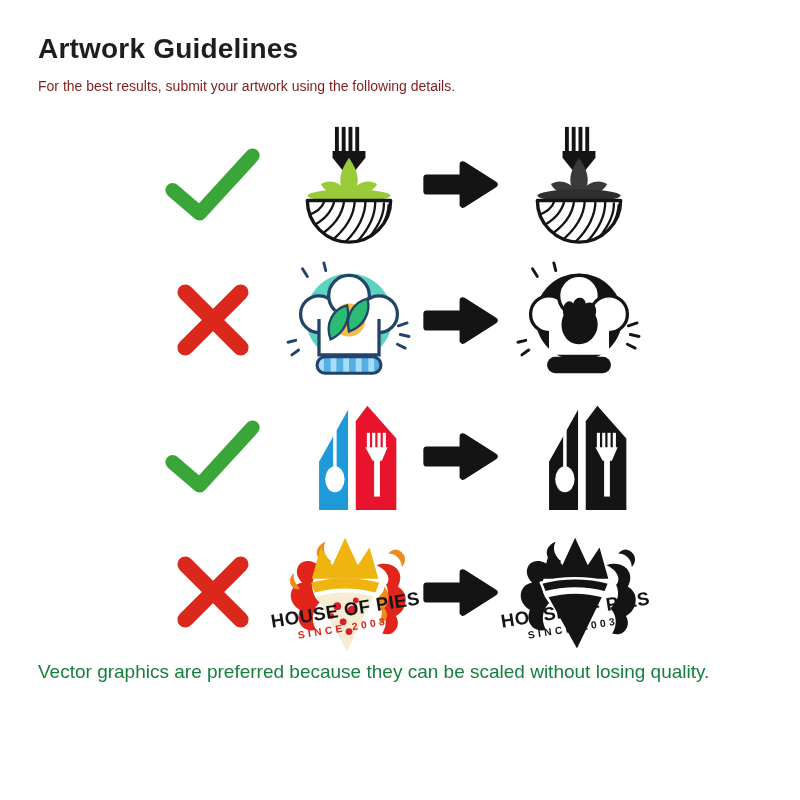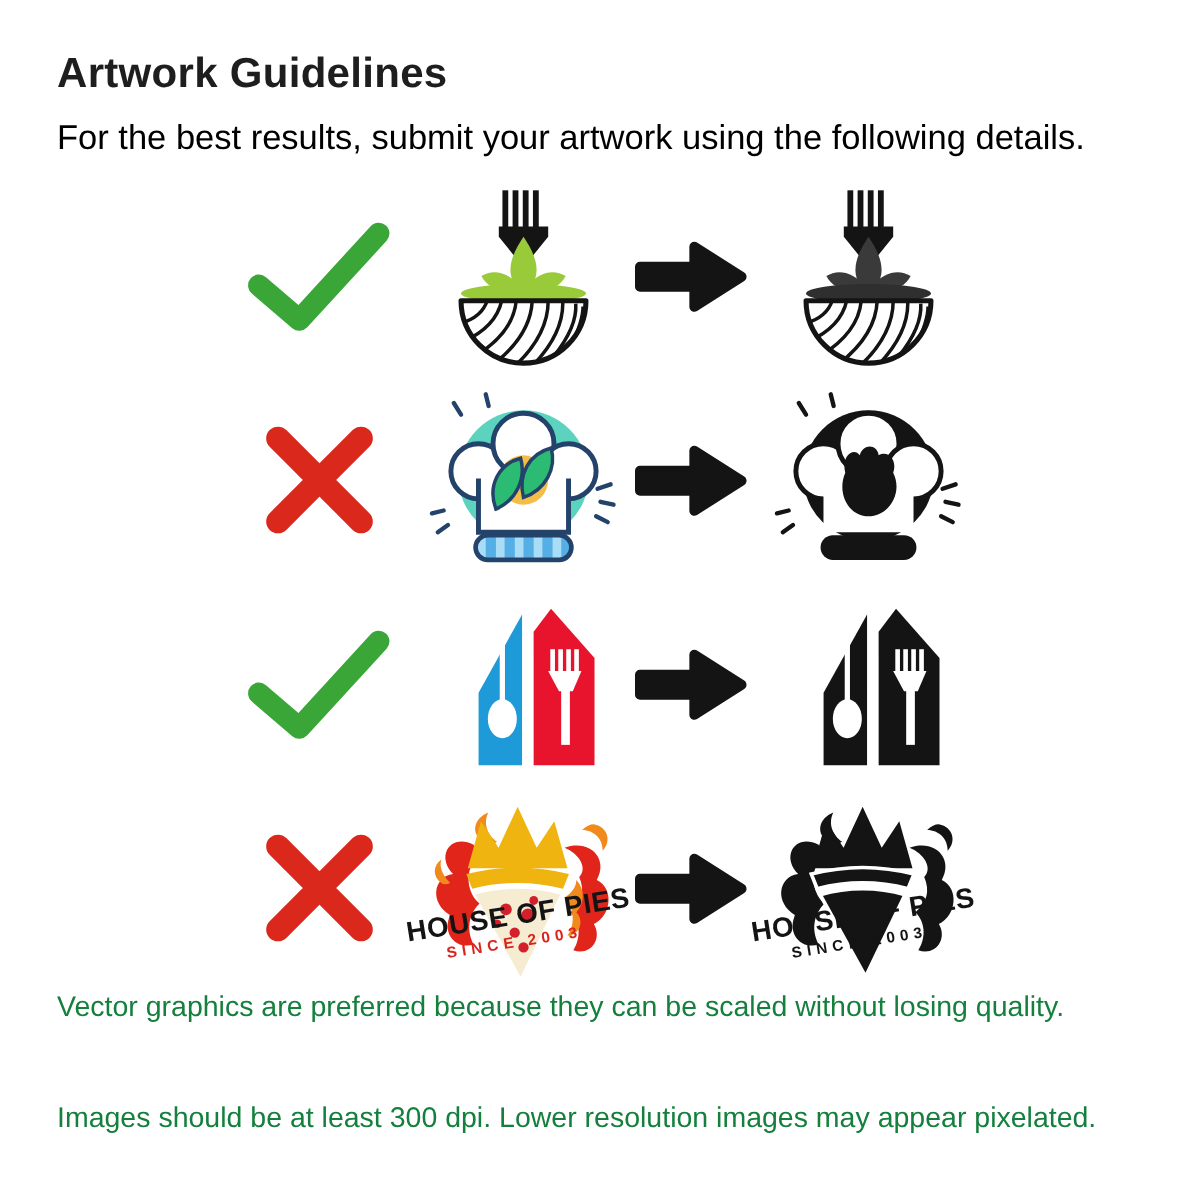--- a/index.html
+++ b/index.html
@@ -1,19 +1,19 @@
 <!DOCTYPE html>
 <html><head>
 <meta charset="utf-8">
 <style>
   html,body{margin:0;padding:0;background:#ffffff;}
   body{width:800px;height:800px;font-family:"Liberation Sans",sans-serif;color:#141414;}
   .page{position:relative;width:800px;height:800px;background:#fff;overflow:hidden;padding-left:28px;}
   .title{position:absolute;left:38px;top:33px;margin:0;font-size:28px;font-weight:bold;color:#1e1e1e;letter-spacing:0.2px;}
-  .subtitle{position:absolute;left:38px;top:78px;margin:0;font-size:23px;color:#000000;}
+  .subtitle{position:absolute;left:38px;top:78px;margin:0;font-size:14px;color:#7f1d1d;}
   .rows{position:absolute;left:150px;top:116px;display:grid;grid-template-columns:126px 146px 78px 158px;grid-auto-rows:136px;align-items:center;justify-items:center;}
   .cell{display:flex;align-items:center;justify-content:center;}
   .notes{position:absolute;left:38px;font-size:19px;color:#15803d;line-height:24.5px;}
   .notes-a{top:660px;}
   .notes-b{top:734px;}
   svg{display:block;}
   .defs{position:absolute;width:0;height:0;}
 </style>
 </head>
 <body>
@@ -281,17 +281,14 @@
         <text x="89" y="90" text-anchor="middle" transform="rotate(-9 89 88)" font-size="19" font-weight="bold" fill="#141414" letter-spacing="0.5">HOUSE OF PIES</text>
         <text x="86" y="106" text-anchor="middle" transform="rotate(-9 86 104)" font-size="10.5" font-weight="bold" fill="#141414" letter-spacing="3.5">SINCE 2003</text>
       </svg>
     </div>
 
   </div>
 
   <div class="notes notes-a">
     <div>Vector graphics are preferred because they can be scaled without losing quality.</div>
   </div>
-  <div class="notes notes-b">
-    <div>Images should be at least 300 dpi. Lower resolution images may appear pixelated.</div>
-  </div>
 
 </div>
 
 </body></html>

